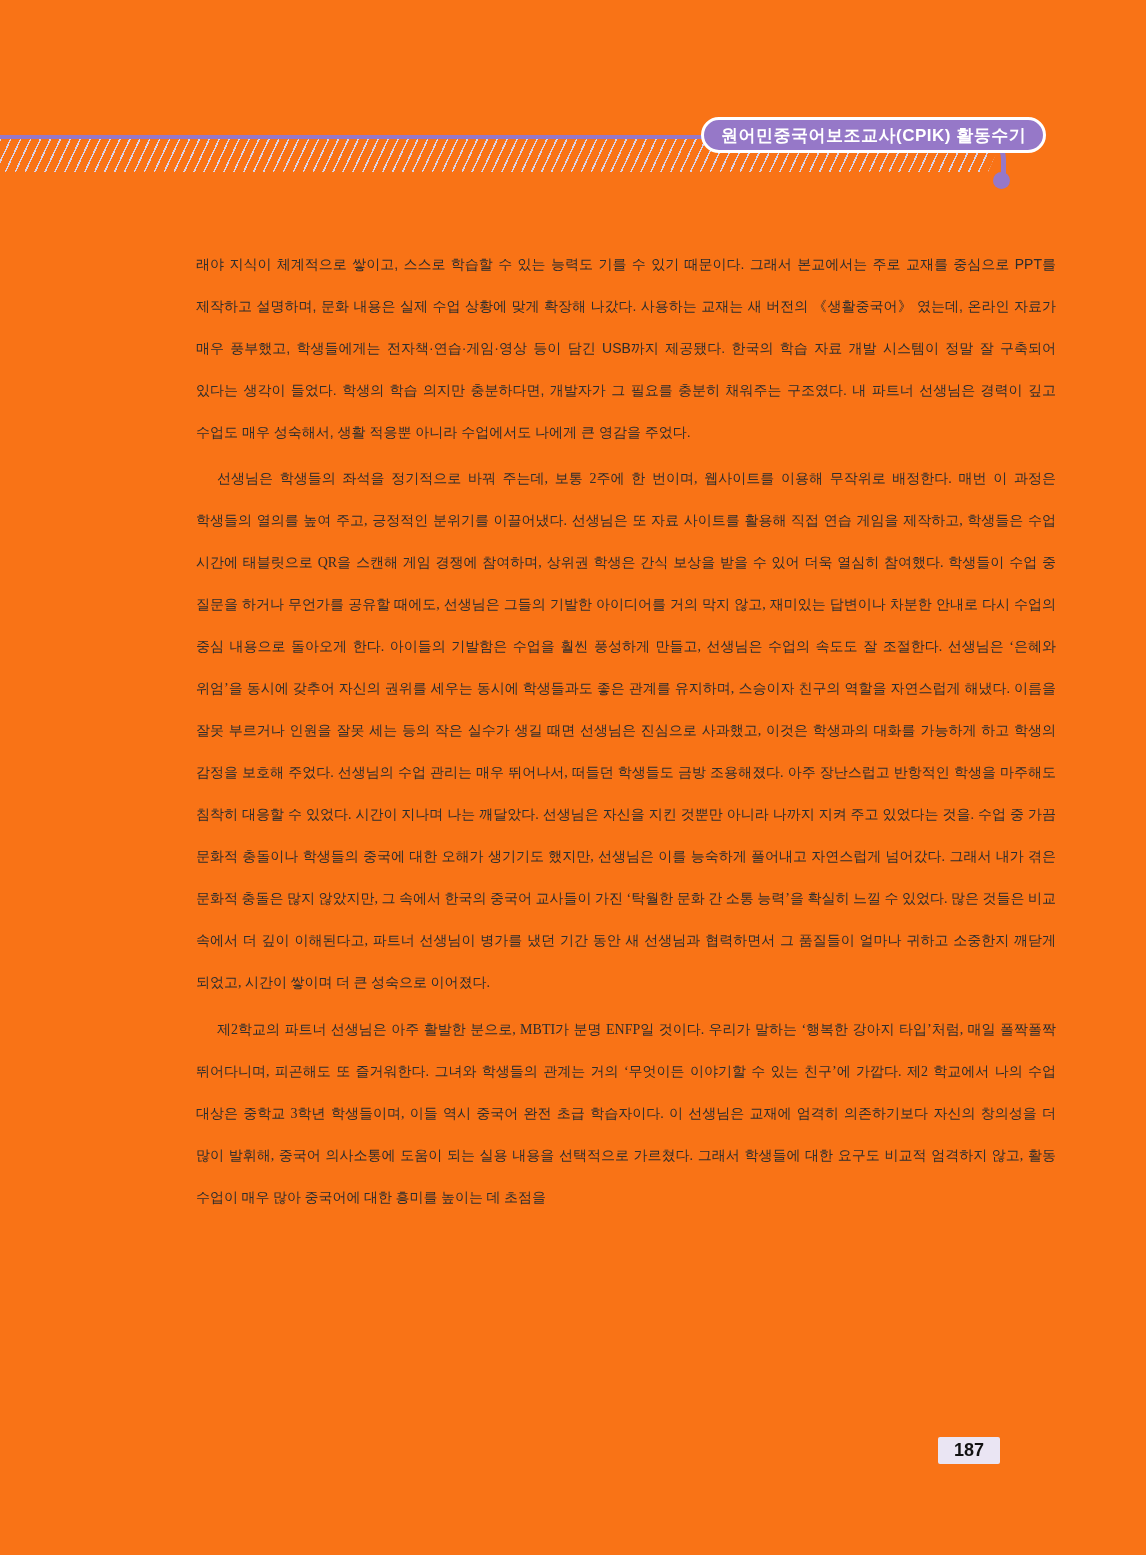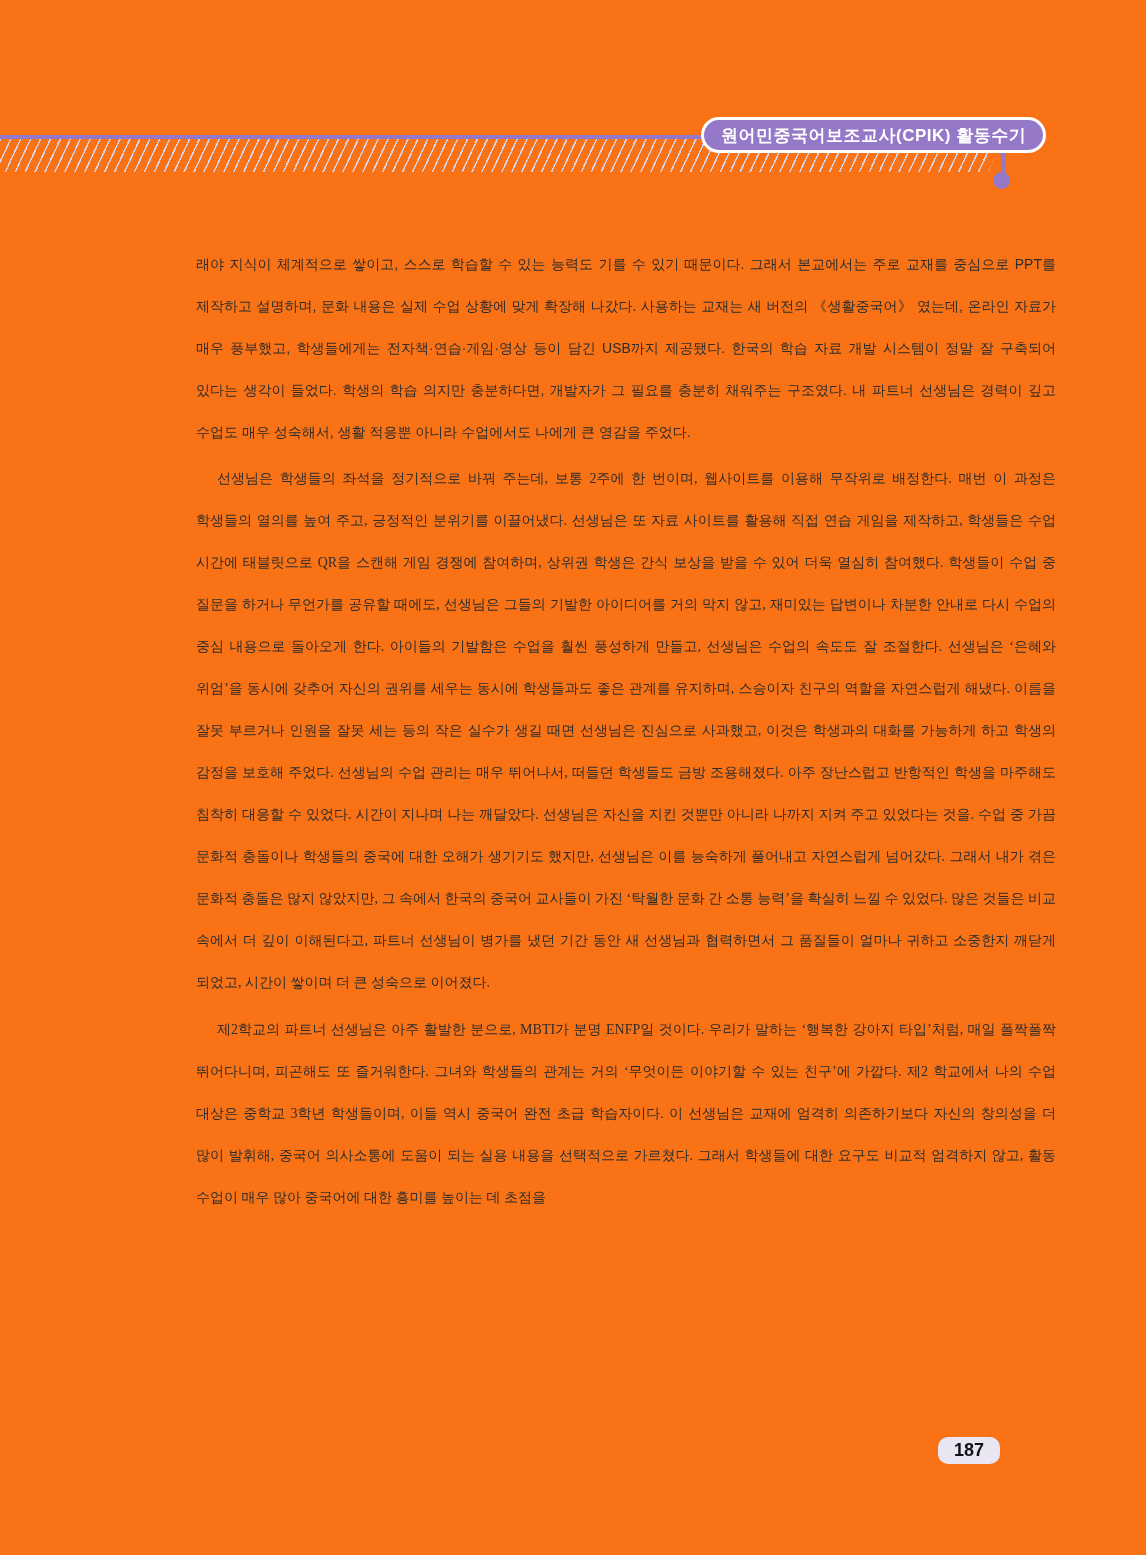--- a/index.html
+++ b/index.html
@@ -102,21 +102,21 @@
   }
 
   
   .page-pill {
     position: absolute;
     left: 938px;
     top: 1437px;
     width: 62px;
     height: 27px;
     background: #eae5f3;
-    border-radius: 10px;
+    border-radius: 2px;
     display: flex;
     align-items: center;
     justify-content: center;
     color: #111111;
     font-size: 18px;
     font-weight: bold;
   }
 </style>
 </head>
 <body>

